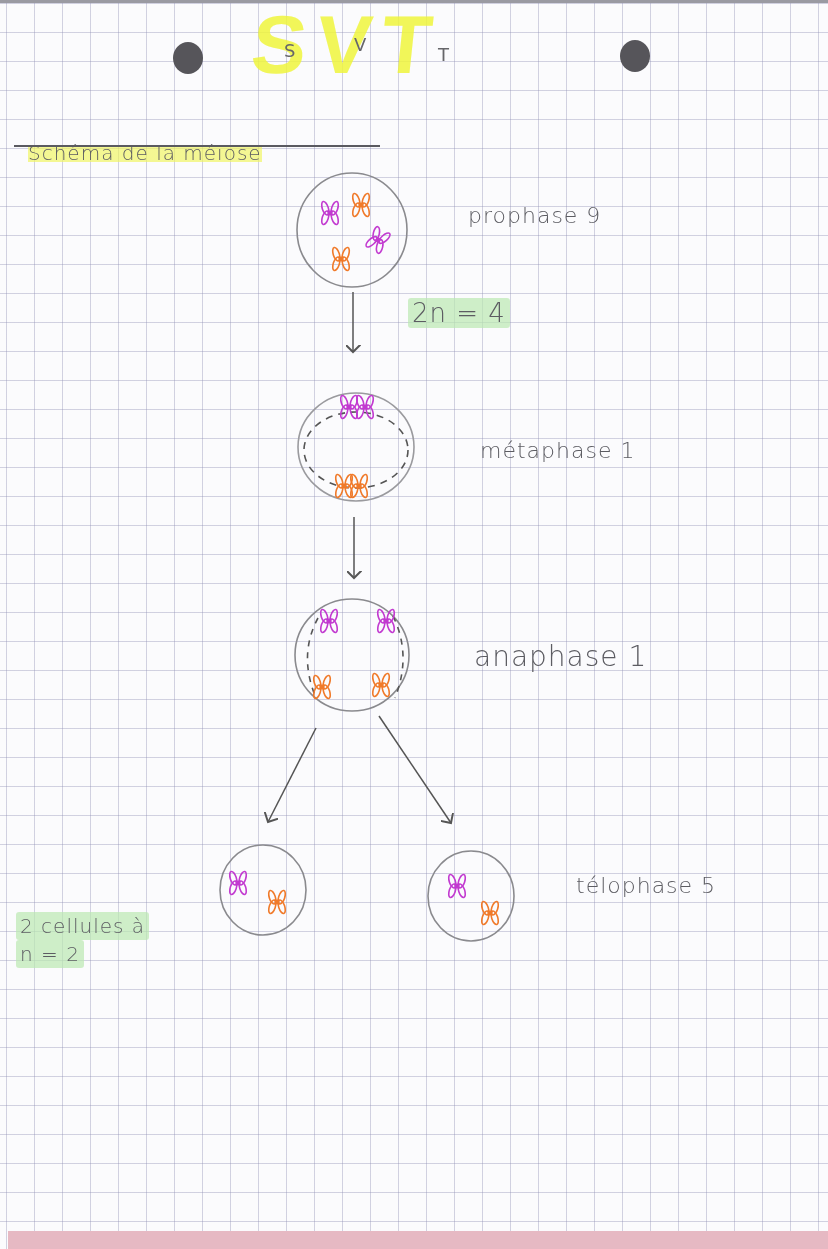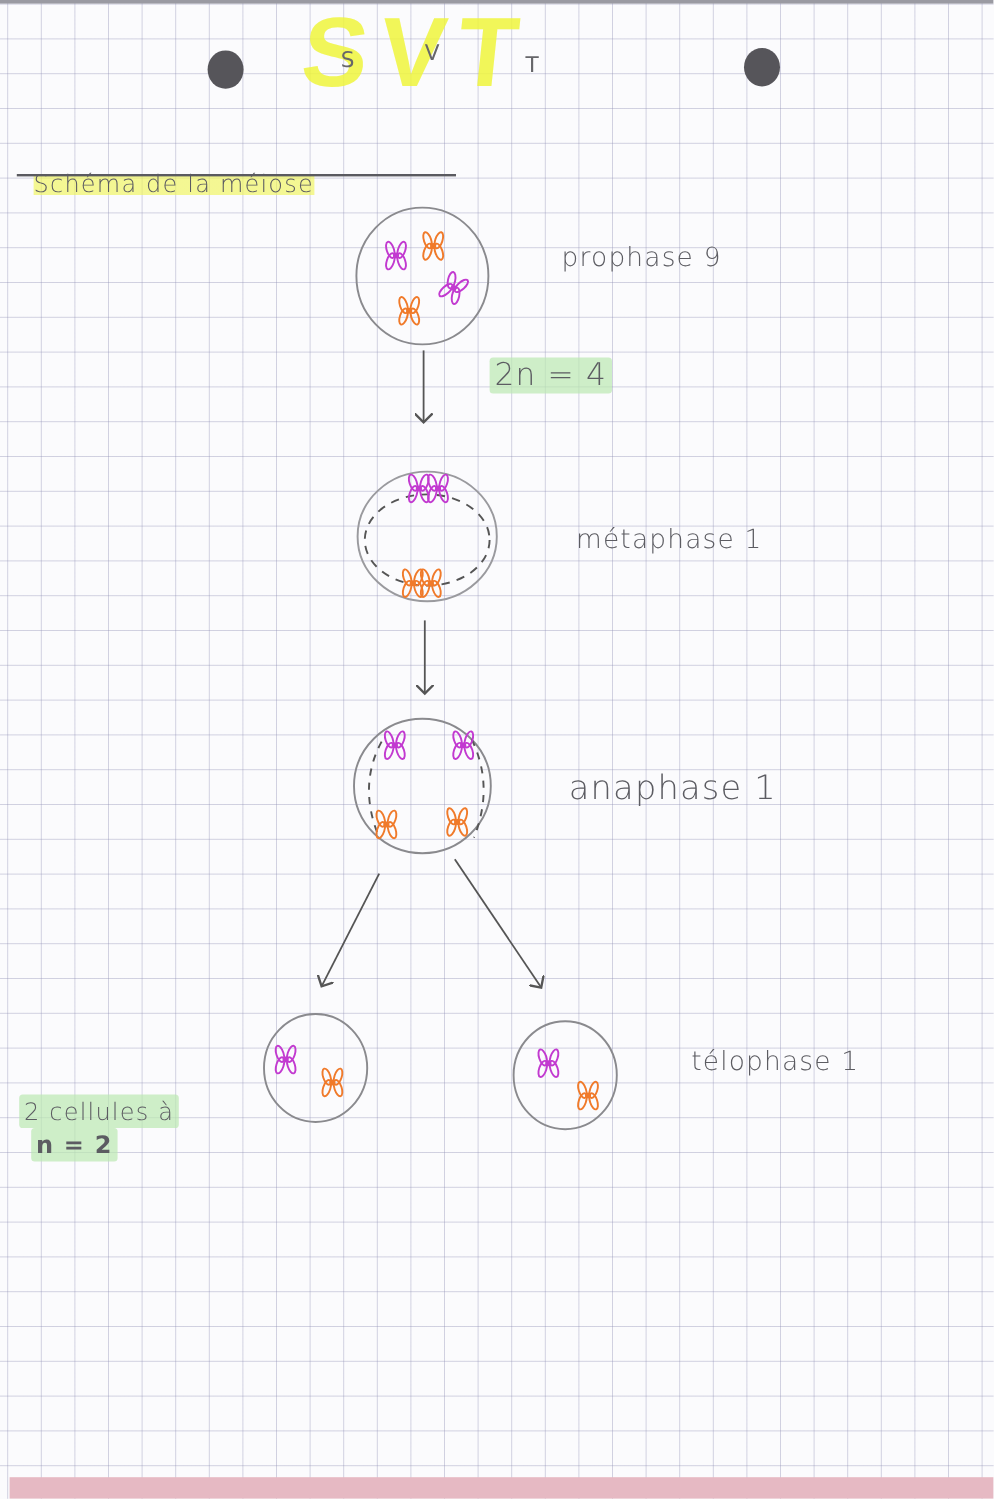--- a/index.html
+++ b/index.html
@@ -41,25 +41,25 @@
 <div class="hand hl-yellow" style="left:28px; top:114px; font-size:20px;margin-top:27px;">Schéma de la méiose</div>
 <div class="title-underline"></div>
 
 <div class="hand" style="left:20px; top:259px; font-size:22px; line-height:26px;">
 </div>
 
 <div class="hand" style="left:468px; top:203px; font-size:22px;">prophase 9</div>
 <div class="hand hl-green" style="left:408px; top:266px; font-size:26px;margin-top:32px;">2n = 4</div>
 <div class="hand" style="left:480px; top:410px; font-size:22px;margin-top:28px;">métaphase 1</div>
 <div class="hand" style="left:474px; top:640px; font-size:28px;">anaphase 1</div>
-<div class="hand" style="left:576px; top:873px; font-size:22px;">télophase 1</div>
+<div class="hand" style="left:576px; top:873px; font-size:22px;">télophase 5</div>
 
 <div class="hand" style="left:16px; top:912px; font-size:20px; line-height:28px;">
   <div class="hl-green">2 cellules à</div>
-  <div class="hl-green" style="display:inline-block; margin-left:10px;font-weight:bold;">n = 2</div>
+  <div class="hl-green" style="display:inline-block; ">n = 2</div>
 </div>
 
 <svg class="diagram" width="828" height="1249" viewBox="0 0 828 1249">
   <defs>
     <g id="chromP">
       <ellipse cx="-3" cy="-6" rx="3" ry="7" transform="rotate(-18)" fill="none" stroke="#c23ad0" stroke-width="1.6"></ellipse>
       <ellipse cx="3" cy="-6" rx="3" ry="7" transform="rotate(18)" fill="none" stroke="#c23ad0" stroke-width="1.6"></ellipse>
       <ellipse cx="-3" cy="6" rx="3" ry="7" transform="rotate(18)" fill="none" stroke="#c23ad0" stroke-width="1.6"></ellipse>
       <ellipse cx="3" cy="6" rx="3" ry="7" transform="rotate(-18)" fill="none" stroke="#c23ad0" stroke-width="1.6"></ellipse>
       <circle cx="0" cy="0" r="2.5" fill="#c23ad0"></circle>

